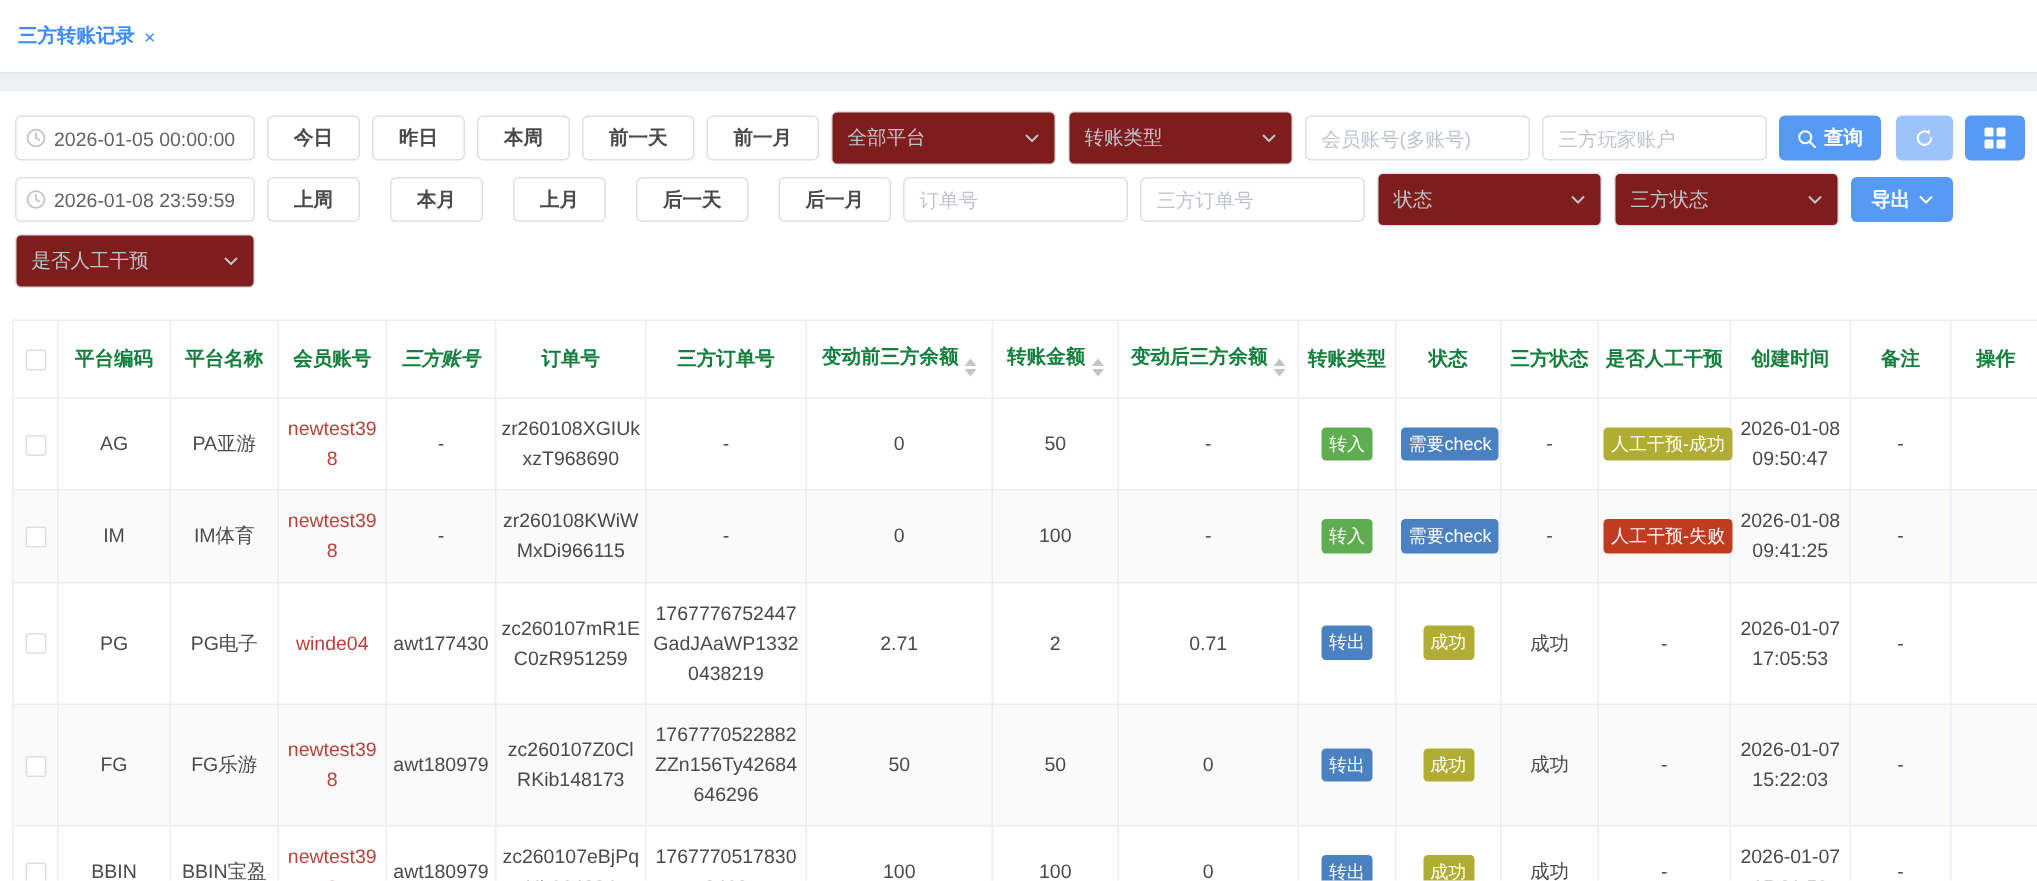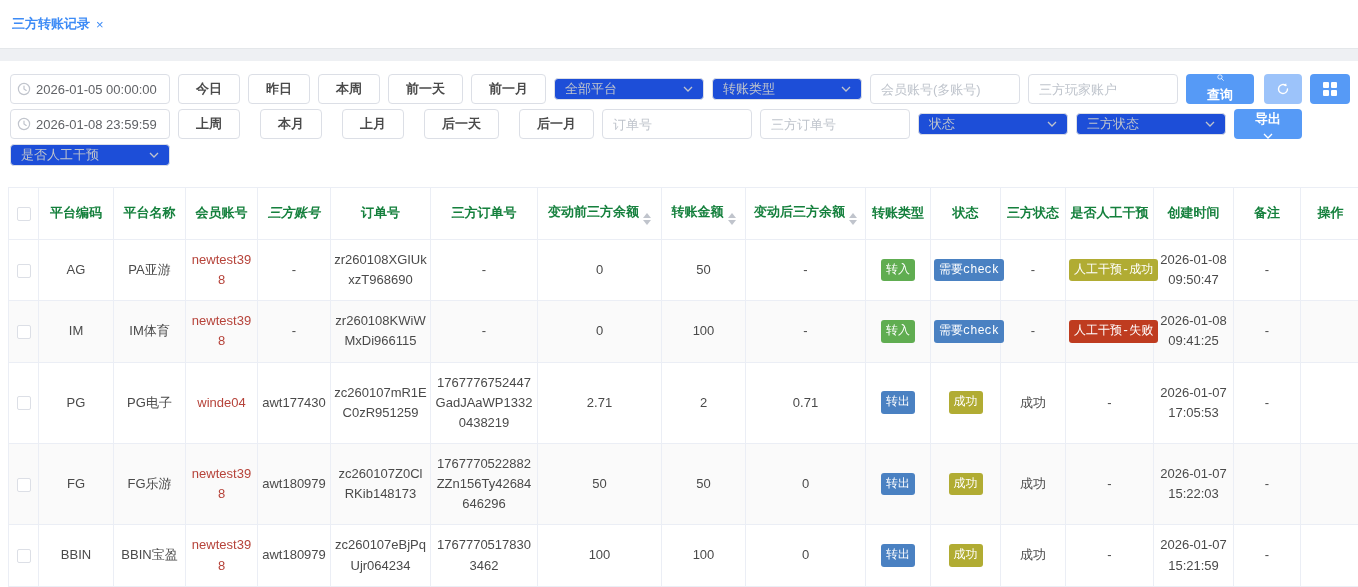--- a/index.html
+++ b/index.html
@@ -14,47 +14,47 @@
 
   
   .filters { background:#fff; padding:13px 8px 0 10px; }
   .frow { display:flex; align-items:center; gap:8px; margin-bottom:5px; }
   .date-box { width:160px; height:30px; border:1px solid #dcdfe6; border-radius:4px;
     display:flex; align-items:center; padding:0 6px; gap:5px; background:#fff; overflow:hidden; }
   .date-box input { border:none; outline:none; width:130px; font-size:13px; color:#606266;
     font-family:inherit; white-space:nowrap; overflow:hidden; background:transparent; }
   .qbtn { height:30px; padding:0 17px; background:#fff; border:1px solid #dcdfe6; border-radius:4px;
     font-size:13px; font-weight:600; color:#4a4a4a; font-family:inherit; cursor:pointer; white-space:nowrap; }
-  .sel { width:150px; height:22px; border:1px solid #dcdfe6; border-radius:4px; background:#1d4ed8;
+  .sel { width:150px; height:36px; border:1px solid #dcdfe6; border-radius:4px; background:#7f1d1d;
     display:flex; align-items:center; justify-content:space-between; padding:0 10px; color:#bfc4cc; cursor:pointer; }
   .sel.wide { width:160px; }
   .txt { width:150px; height:30px; border:1px solid #dcdfe6; border-radius:4px; padding:0 10px;
     font-size:13px; font-family:inherit; color:#606266; outline:none; }
   .txt::placeholder { color:#bfc4cc; }
   .btn-primary { height:30px; min-width:68px; padding:0 12px; background:#569af6; border:none; border-radius:4px;
     color:#fff; font-size:13px; font-weight:600; font-family:inherit; cursor:pointer;
-    display:flex; align-items:center; justify-content:center; gap:5px;flex-direction:column; }
+    display:flex; align-items:center; justify-content:center; gap:5px; }
   .btn-refresh { height:30px; width:38px; background:#9cc3fa; border:none; border-radius:4px; cursor:pointer;
     display:flex; align-items:center; justify-content:center; margin-left:auto; }
   .btn-grid { height:30px; width:40px; background:#569af6; border:none; border-radius:4px; cursor:pointer;
     display:flex; align-items:center; justify-content:center; }
   .grid-glyph { display:grid; grid-template-columns:6px 6px; grid-template-rows:6px 6px; gap:2px; }
   .grid-glyph i { background:#fff; border-radius:1px; }
 
   
   .table-wrap { padding:16px 8px 0 8px; }
   table { width:100%; table-layout:fixed; border-collapse:collapse; font-size:13px; }
   th, td { border:1px solid #ebeef5; text-align:center; vertical-align:middle; padding:10px 3px;
     word-break:break-all; line-height:1.55; color:#4a4a4a; }
   th { font-weight:bold; color:#15803d; padding:14px 2px; background:#fff; white-space:nowrap; }
   tbody tr:nth-child(even) { background:#fafafa; }
   .cb { width:14px; height:14px; border:1px solid #dcdfe6; border-radius:2px; background:#fff;
     display:inline-block; vertical-align:middle; cursor:pointer; }
   .member-link { color:#b6433a; cursor:pointer; }
-  .badge { display:inline-block; padding:2px 5px; border-radius:3px; color:#fff; font-size:12px; white-space:nowrap;font-family:Liberation Mono, monospace; }
+  .badge { display:inline-block; padding:2px 5px; border-radius:3px; color:#fff; font-size:12px; white-space:nowrap; }
   .badge-green { background:#60ad51; }
   .badge-blue  { background:#4a81c2; }
   .badge-olive { background:#b1ac33; }
   .badge-red   { background:#bf3c20; }
   .sorters { display:inline-flex; flex-direction:column; gap:2px; margin-left:4px; vertical-align:-2px; cursor:pointer; }
   .caret-up { width:0; height:0; border-left:4px solid transparent; border-right:4px solid transparent;
     border-bottom:5px solid #c0c4cc; }
   .caret-down { width:0; height:0; border-left:4px solid transparent; border-right:4px solid transparent;
     border-top:5px solid #c0c4cc; }
   .chev { flex:none; }

